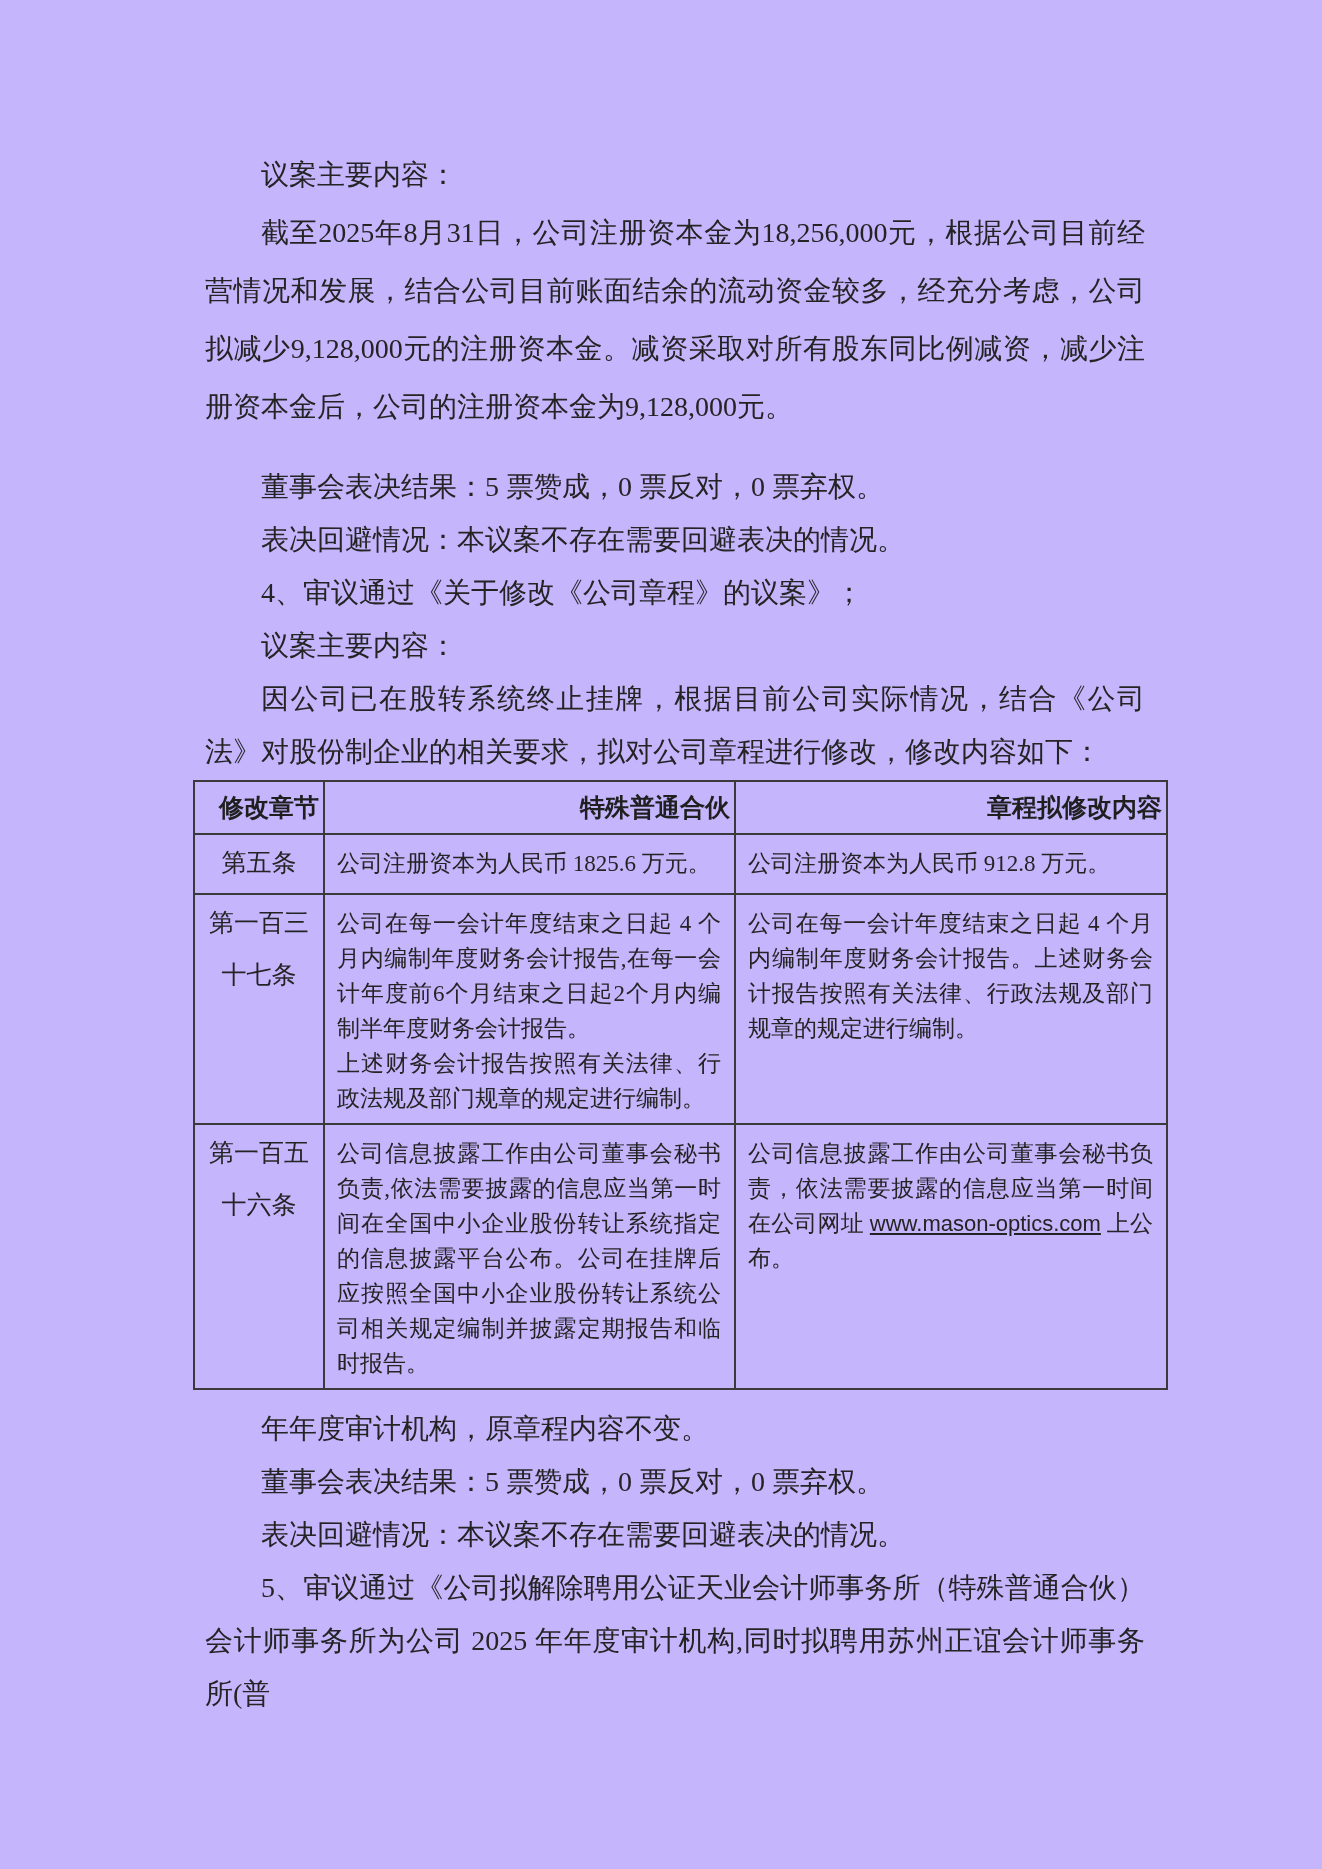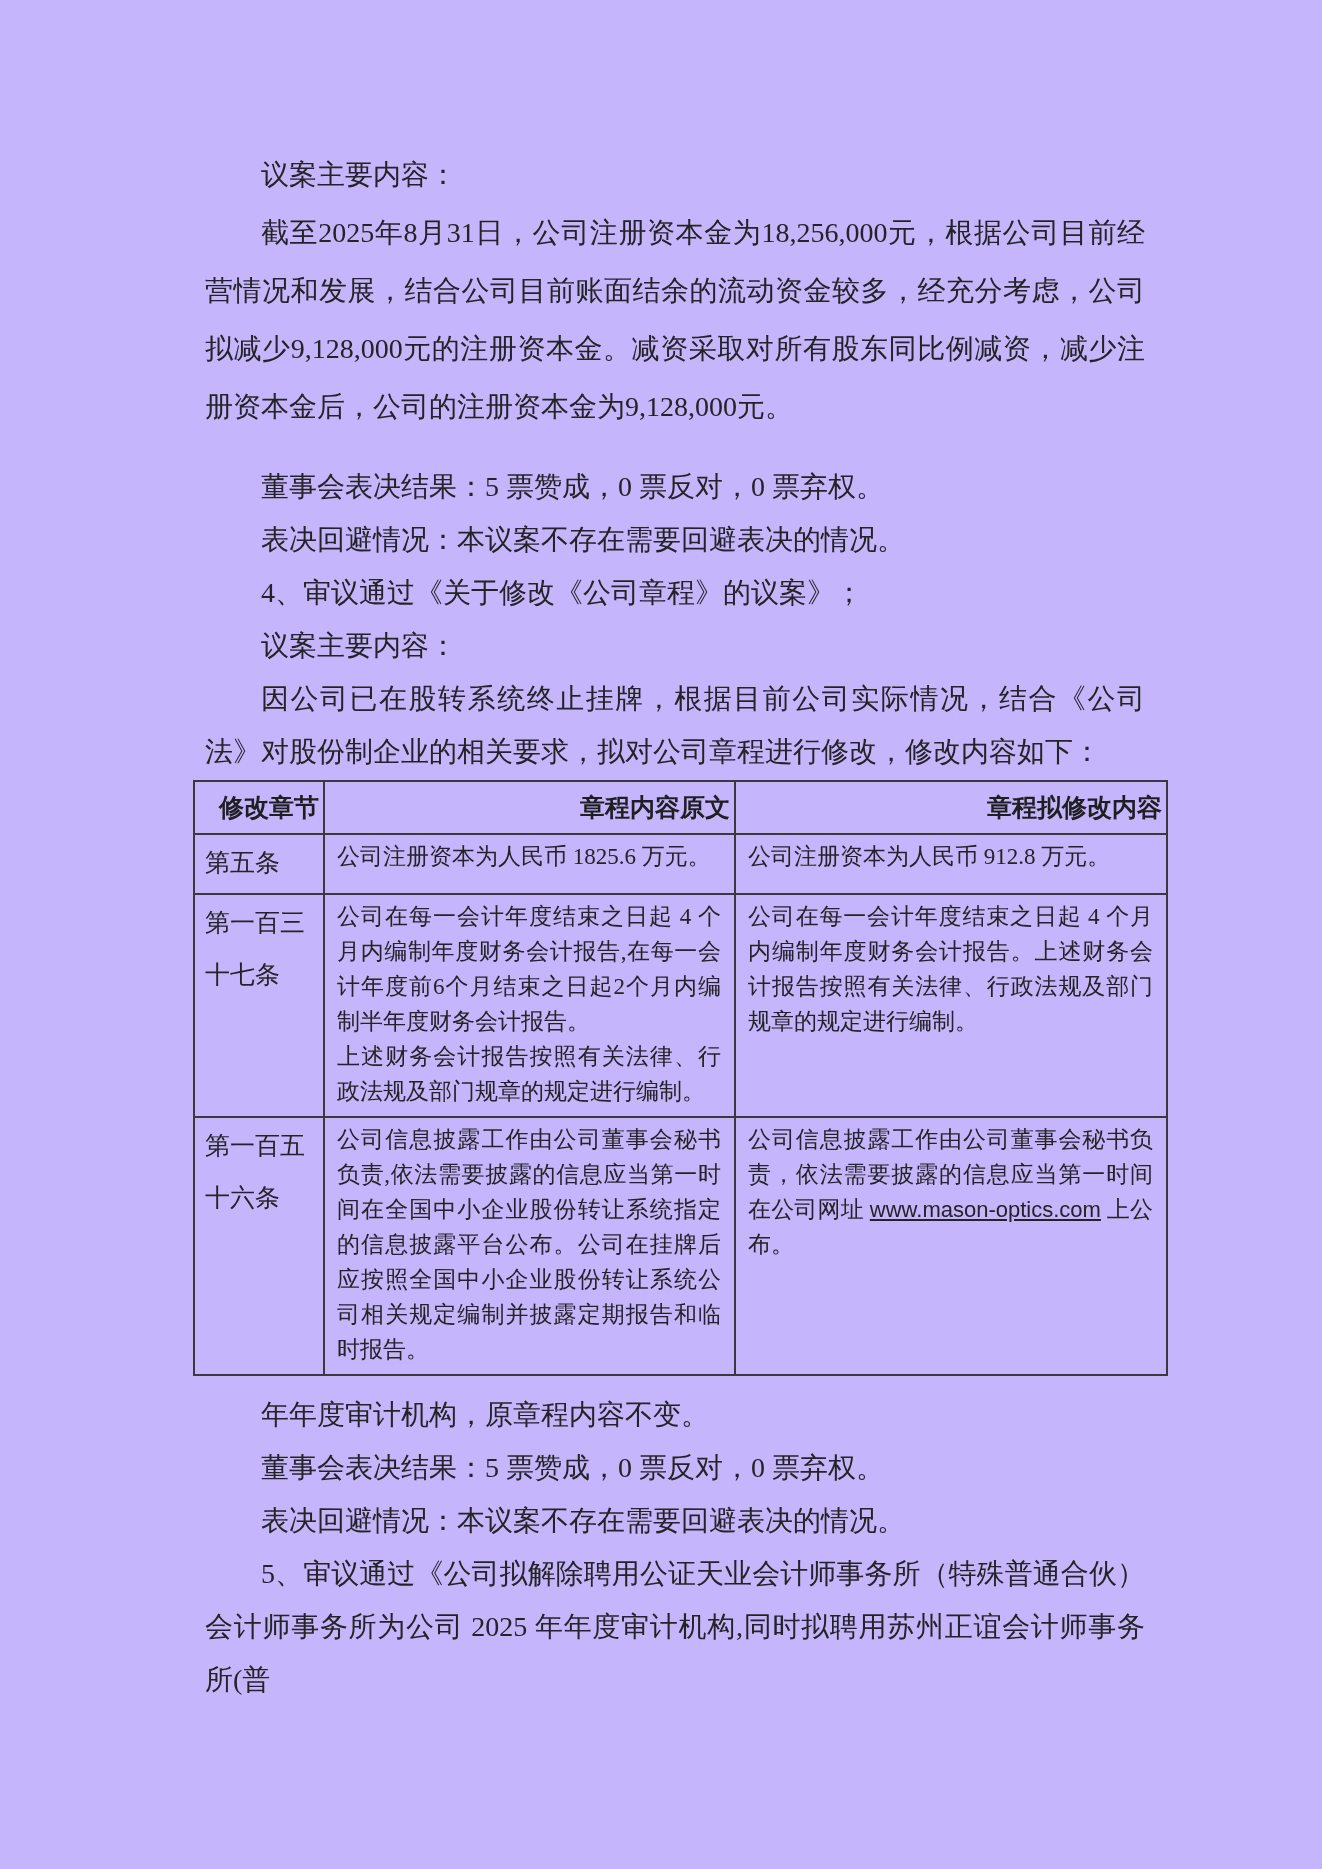--- a/index.html
+++ b/index.html
@@ -46,27 +46,28 @@
     font-weight: bold;
     text-align: right;
     padding: 9px 4px;
     color: #1f1f1f;
   }
   table.amend td {
     border: 2px solid #3a3a3a;
     vertical-align: top;
     font-size: 23px;
     line-height: 35px;
-    padding: 4px 13px 7px 12px;
+    padding: 11px 13px 7px 12px;
     color: #242424;
   }
   table.amend td.chapter {
     font-size: 25px;
     line-height: 52px;
     padding: 2px 10px 4px 10px;
+    text-align: center;
   }
   table.amend td p {
     margin: 0;
     text-indent: 0;
     text-align: justify;
   }
   .url {
     font-family: "Liberation Sans", "DejaVu Sans", sans-serif;
     font-size: 22px;
     text-decoration: underline;
@@ -95,21 +96,21 @@
 
     <table class="amend">
       <colgroup>
         <col style="width:130px">
         <col style="width:411px">
         <col style="width:432px">
       </colgroup>
       <thead>
         <tr>
           <th>修改章节</th>
-          <th>章程内容原文</th>
+          <th>特殊普通合伙</th>
           <th>章程拟修改内容</th>
         </tr>
       </thead>
       <tbody>
         <tr>
           <td class="chapter">第五条</td>
           <td>
             <p>公司注册资本为人民币 1825.6 万元。</p>
           </td>
           <td>

